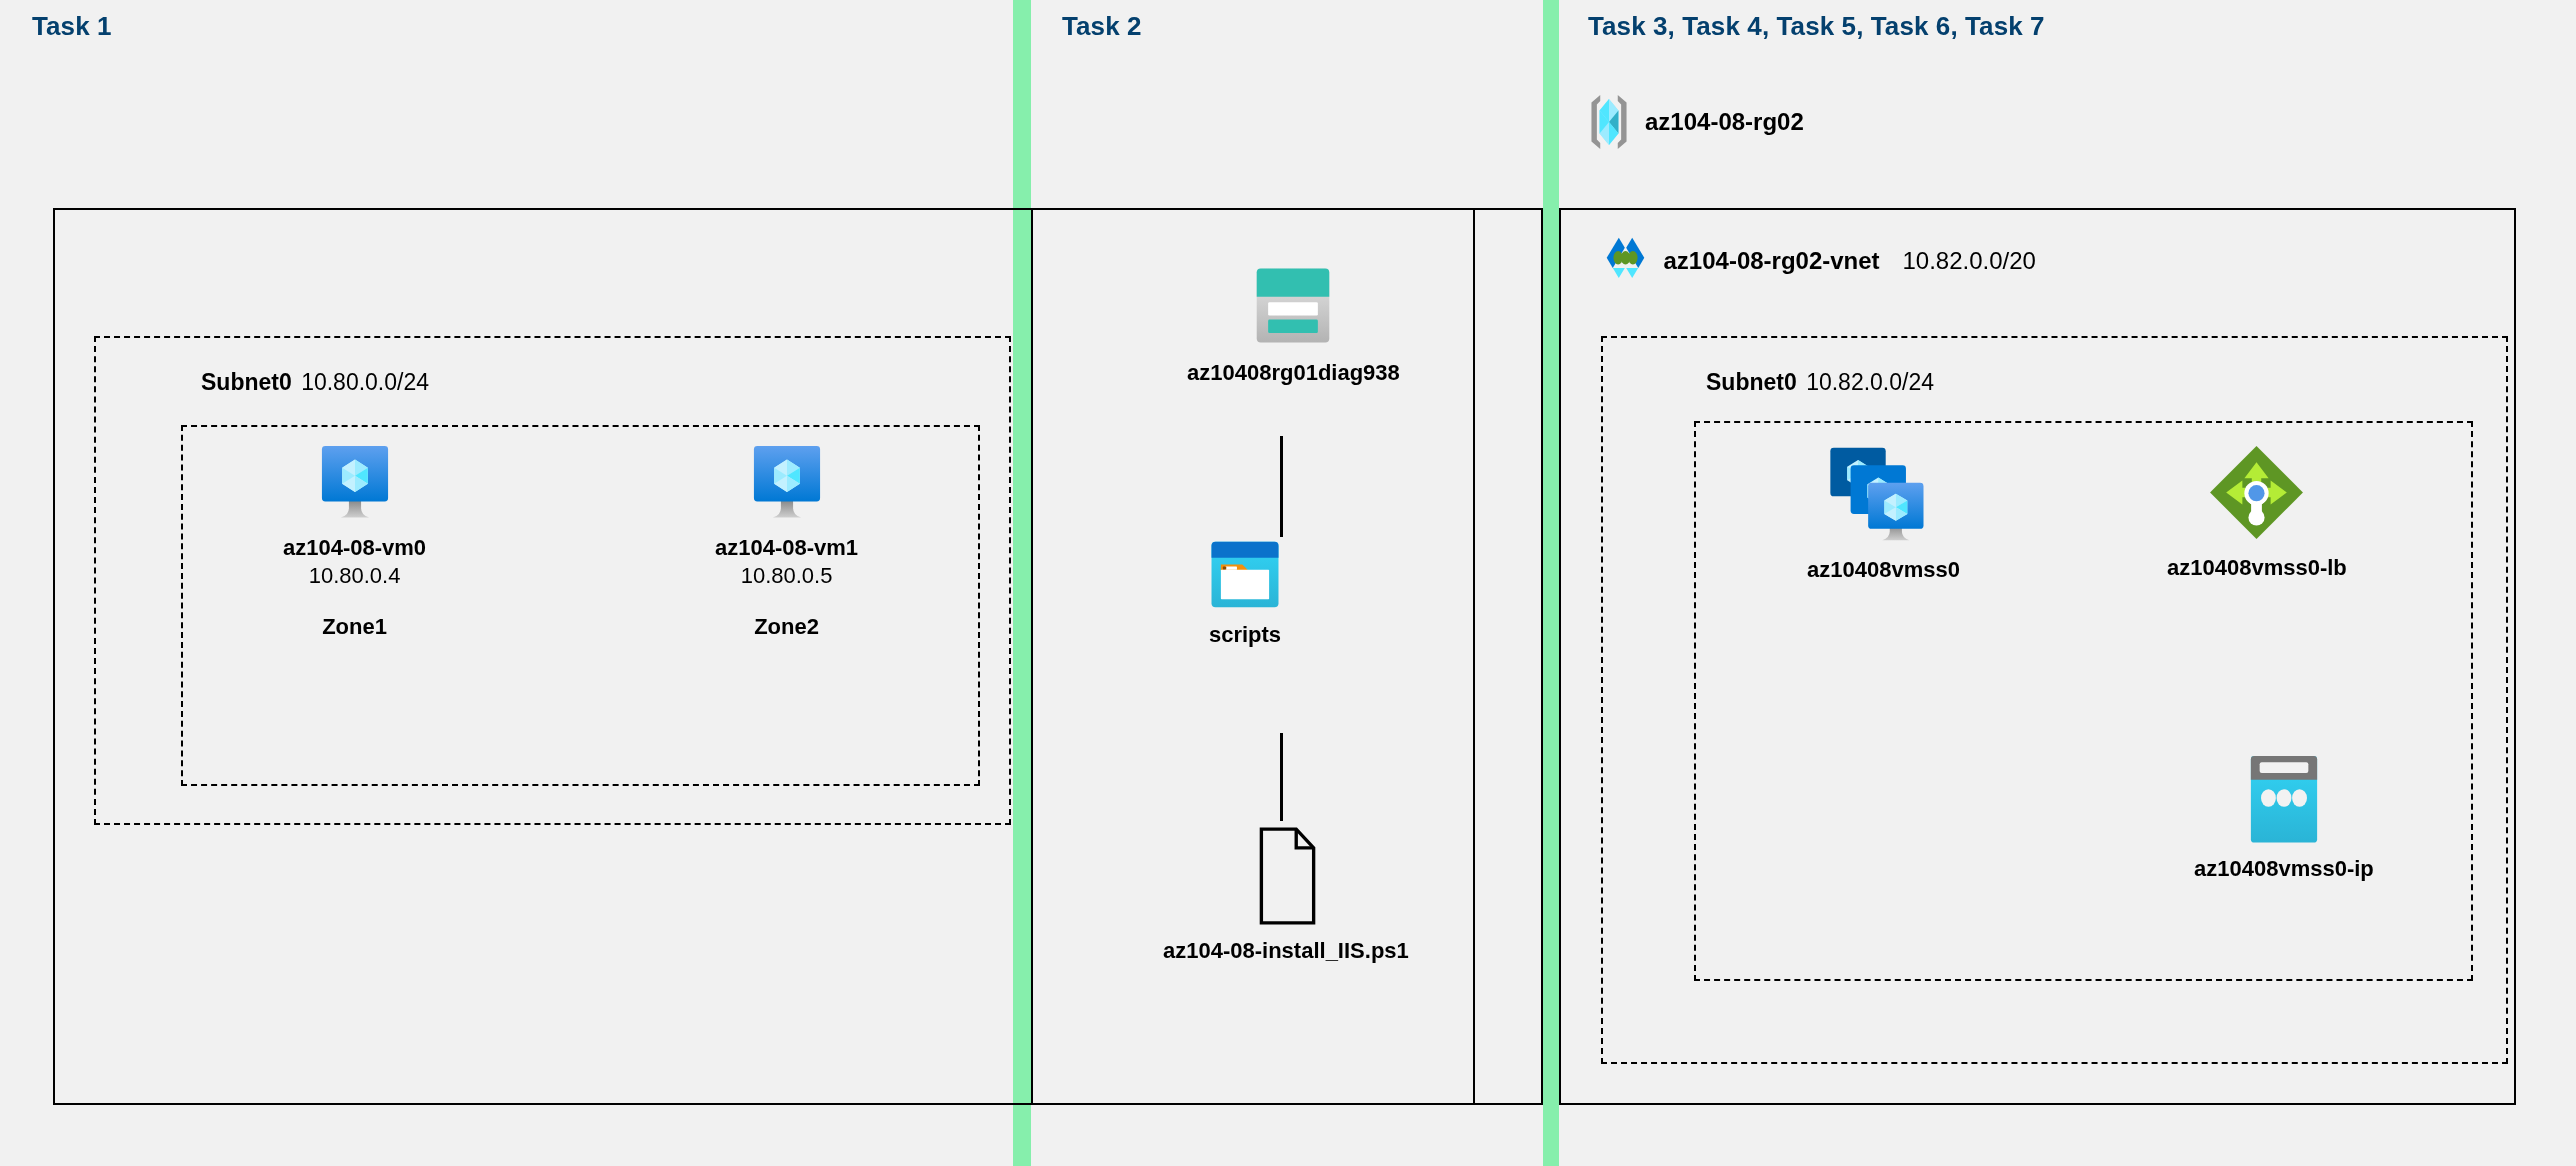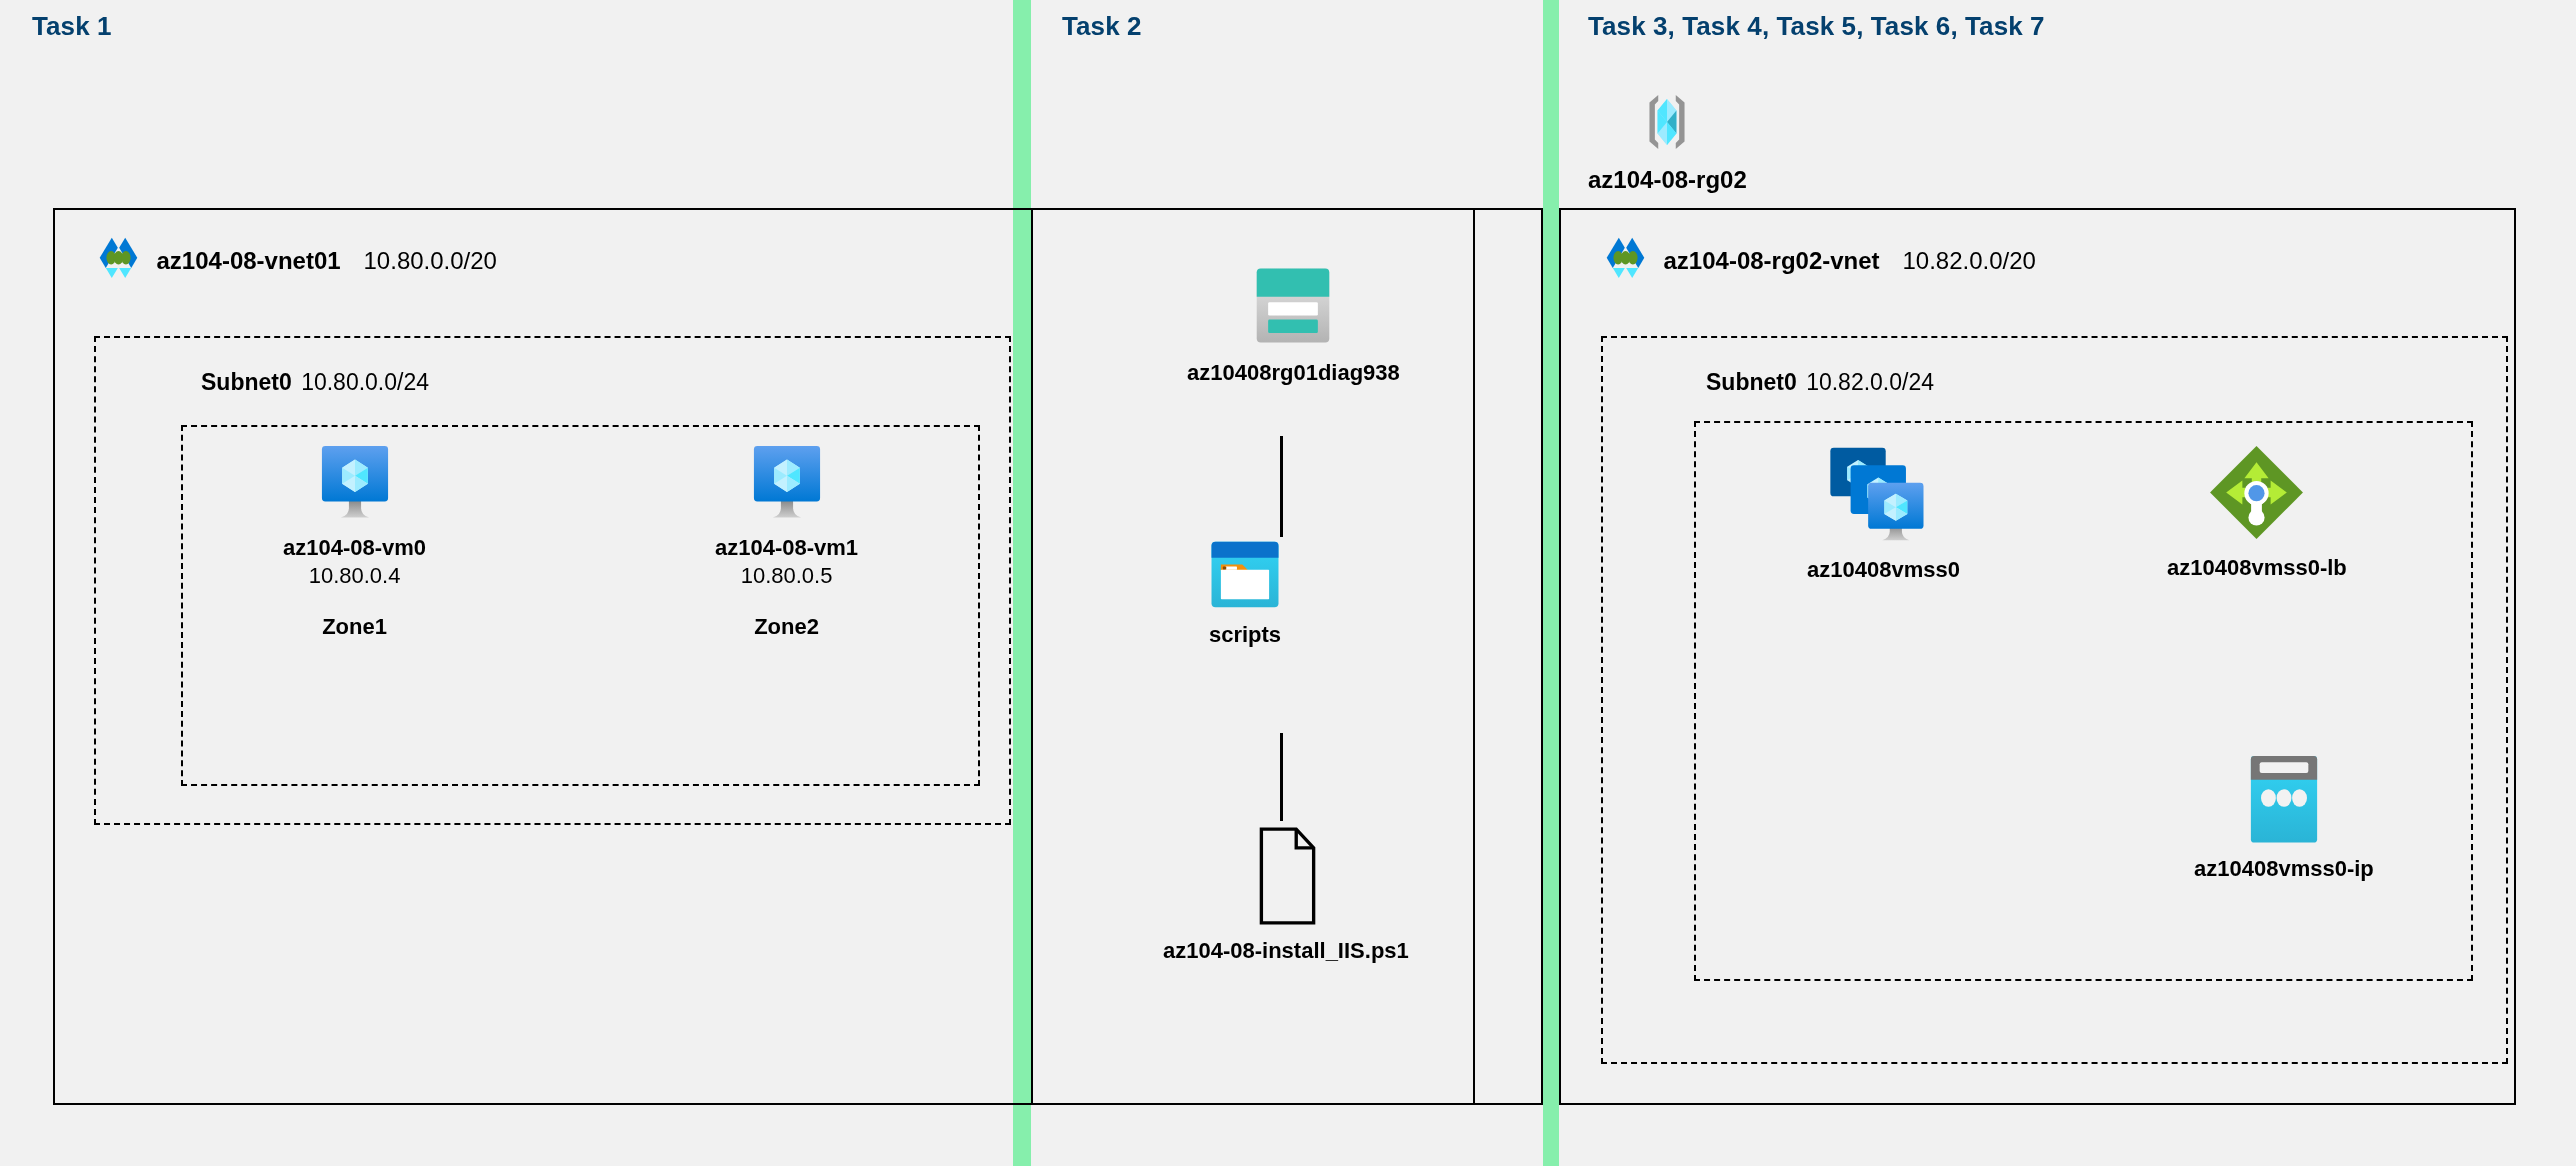--- a/index.html
+++ b/index.html
@@ -14,21 +14,21 @@
 
   
   .task-label{position:absolute;color:#04406e;font-weight:bold;font-size:26px;letter-spacing:0.1px;white-space:nowrap;}
   #task1-label{left:32px;  top:10.8px;}
   #task2-label{left:1062px;top:10.8px;}
   #task3-label{left:1588px;top:10.8px;}
 
   
   .rg-row{position:absolute;display:flex;align-items:center;gap:15px;}
   #rg01-row{left:53px;  top:93px;}
-  #rg02-row{left:1588px;top:93px;flex-direction:column;}
+  #rg02-row{left:1588px;top:93px;}
   .rg-name{font-size:24px;font-weight:bold;color:#000;white-space:nowrap;}
 
   
   .vnet-box{position:absolute;border:2.7px solid #000;background:transparent;box-sizing:border-box;}
   #vnet01-box{left:53px;  top:208px; width:1422px;height:897px;}
   #vnet02-box{left:1559px;top:208px; width:957px;height:897px;}
   
   #task2-box{left:1031px;top:208px;width:512px;height:897px;}
 
   
@@ -102,35 +102,20 @@
         <path d="M31 43 L17 26 L17 60 Z" fill="#50e6ff"></path>
       </svg>
     </span>
     <span class="rg-name">az104-08-rg02</span>
   </div>
 
   <div class="vnet-box" id="vnet01-box"></div>
   <div class="vnet-box" id="task2-box"></div>
   <div class="vnet-box" id="vnet02-box"></div>
 
-  <div class="vnet-row" id="vnet01-row">
-    <span>
-      <svg width="49" height="51" viewBox="0 0 72 76">
-        <path d="M26 4 L8 34 L17 49 L35 19 Z" fill="#0078d4"></path>
-        <path d="M17 49 L8 34 L26 64 L35 49 Z" fill="#50e6ff"></path>
-        <path d="M46 4 L64 34 L55 49 L37 19 Z" fill="#0078d4"></path>
-        <path d="M55 49 L64 34 L46 64 L37 49 Z" fill="#50e6ff"></path>
-        <ellipse cx="25" cy="34" rx="7" ry="10" fill="#5e9624"></ellipse>
-        <ellipse cx="36" cy="34" rx="7" ry="10" fill="#5e9624"></ellipse>
-        <ellipse cx="47" cy="34" rx="7" ry="10" fill="#5e9624"></ellipse>
-      </svg>
-    </span>
-    <span class="vnet-name">az104-08-vnet01</span>
-    <span class="cidr">10.80.0.0/20</span>
-  </div>
 
   <div class="vnet-row" id="vnet02-row">
     <span>
       <svg width="49" height="51" viewBox="0 0 72 76">
         <path d="M26 4 L8 34 L17 49 L35 19 Z" fill="#0078d4"></path>
         <path d="M17 49 L8 34 L26 64 L35 49 Z" fill="#50e6ff"></path>
         <path d="M46 4 L64 34 L55 49 L37 19 Z" fill="#0078d4"></path>
         <path d="M55 49 L64 34 L46 64 L37 49 Z" fill="#50e6ff"></path>
         <ellipse cx="25" cy="34" rx="7" ry="10" fill="#5e9624"></ellipse>
         <ellipse cx="36" cy="34" rx="7" ry="10" fill="#5e9624"></ellipse>

